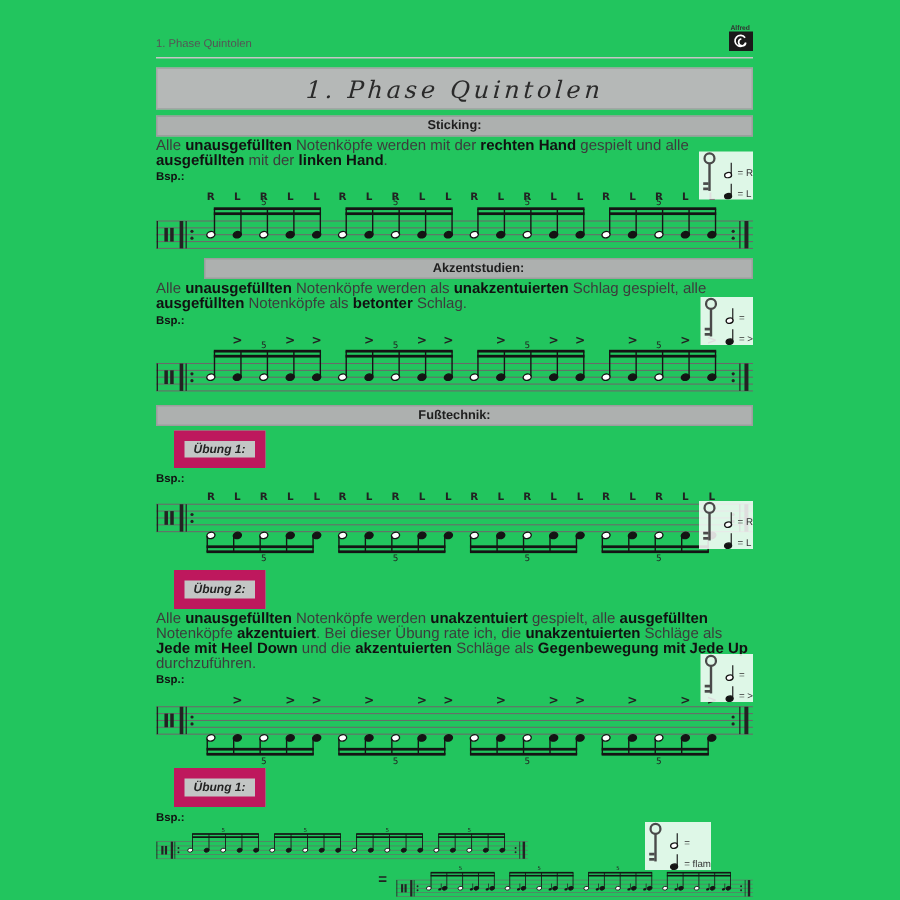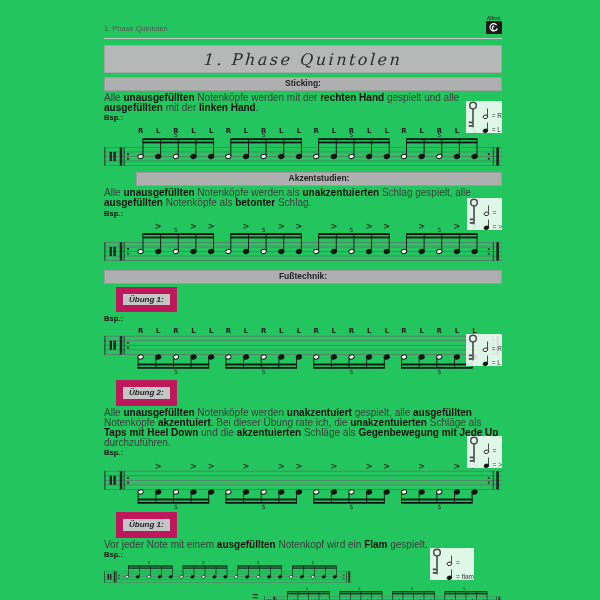--- a/index.html
+++ b/index.html
@@ -428,21 +428,21 @@
             <rect x="292.65" y="38" width="70.40000000000003" height="1.8" fill="#141414"></rect>
             <rect x="292.65" y="41.3" width="70.40000000000003" height="1.8" fill="#141414"></rect>
             <text x="330.25" y="48.5" font-size="5.8" text-anchor="middle" font-family="&quot;DejaVu Sans&quot;,sans-serif" font-weight="normal" fill="#222">5</text>
           </svg>
         </div>
     </div>
     <div>
       <span class="chip">Übung 2:</span>
     </div>
     <div class="para-block">
-      <div class="para">Alle <b>unausgefüllten</b> Notenköpfe werden <b>unakzentuiert</b> gespielt, alle <b>ausgefüllten</b> Notenköpfe <b>akzentuiert</b>. Bei dieser Übung rate ich, die <b>unakzentuierten</b> Schläge als <b>Taps mit Heel Down</b> und die <b>akzentuierten</b> Schläge als <b>Gegenbewegung mit Jede Up</b> durchzuführen.</div>
+      <div class="para">Alle <b>unausgefüllten</b> Notenköpfe werden <b>unakzentuiert</b> gespielt, alle <b>ausgefüllten</b> Notenköpfe <b>akzentuiert</b>. Bei dieser Übung rate ich, die <b>unakzentuierten</b> Schläge als <b>Jede mit Heel Down</b> und die <b>akzentuierten</b> Schläge als <b>Gegenbewegung mit Jede Up</b> durchzuführen.</div>
       <div class="bsp">Bsp.:</div>
       <div class="legend" style="right:0;top:28px;">
           <svg width="13" height="30" viewBox="0 0 13 30">
             <circle cx="7" cy="4.6" r="3.3" fill="none" stroke="#4a4a4a" stroke-width="1.5"></circle>
             <rect x="6.2" y="7.8" width="1.6" height="18.5" fill="#4a4a4a"></rect>
             <rect x="2.8" y="20.5" width="3.6" height="1.8" fill="#4a4a4a"></rect>
             <rect x="2.8" y="24" width="3.6" height="1.8" fill="#4a4a4a"></rect>
           </svg>
           <div class="leg-rows">
             <div class="leg-row">
@@ -544,21 +544,20 @@
             <rect x="292.65" y="41.3" width="70.40000000000003" height="1.8" fill="#141414"></rect>
             <text x="330.25" y="48.5" font-size="5.8" text-anchor="middle" font-family="&quot;DejaVu Sans&quot;,sans-serif" font-weight="normal" fill="#222">5</text>
           </svg>
         </div>
     </div>
 
     <div>
       <span class="chip" style="margin-top:1px;">Übung 1:</span>
     </div>
     <div class="para-block">
-      <div class="para">Vor jeder Note mit einem <b>ausgefüllten</b> Notenkopf wird ein <b>Flam</b> gespielt.</div>
       <div class="bsp">Bsp.:</div>
       <div class="legend" style="right:28px;top:8px;">
           <svg width="13" height="30" viewBox="0 0 13 30">
             <circle cx="7" cy="4.6" r="3.3" fill="none" stroke="#4a4a4a" stroke-width="1.5"></circle>
             <rect x="6.2" y="7.8" width="1.6" height="18.5" fill="#4a4a4a"></rect>
             <rect x="2.8" y="20.5" width="3.6" height="1.8" fill="#4a4a4a"></rect>
             <rect x="2.8" y="24" width="3.6" height="1.8" fill="#4a4a4a"></rect>
           </svg>
           <div class="leg-rows">
             <div class="leg-row">

